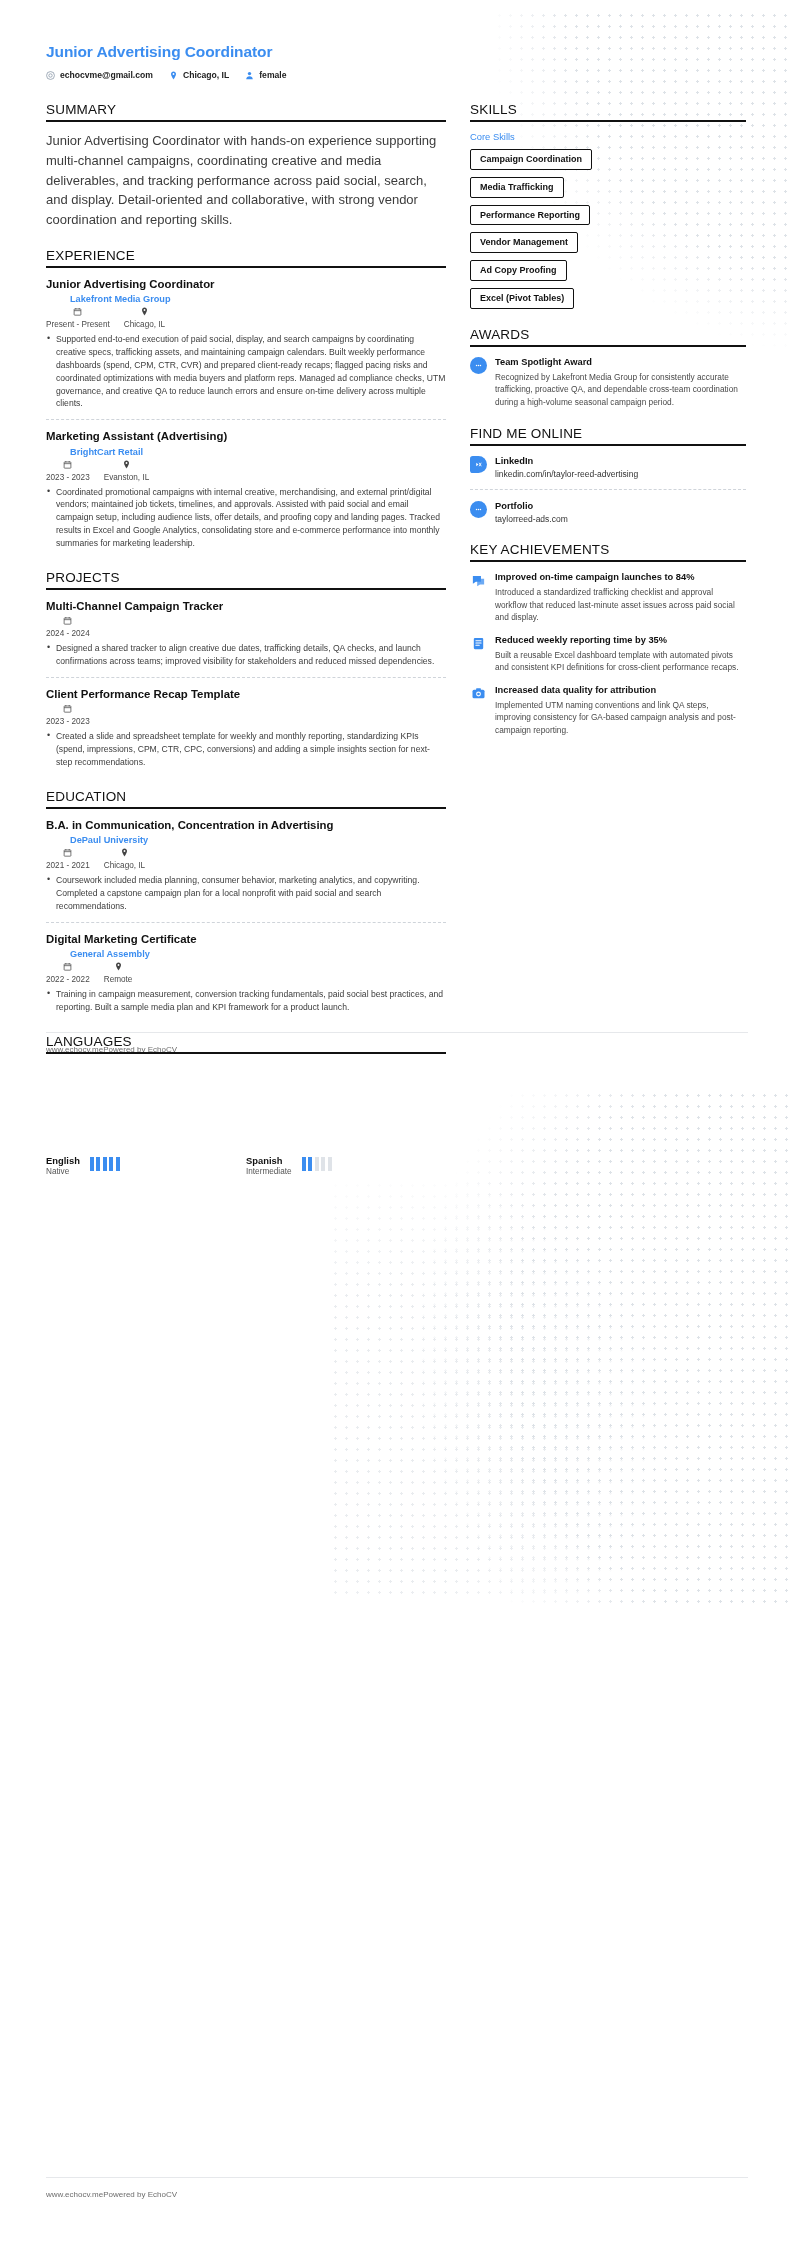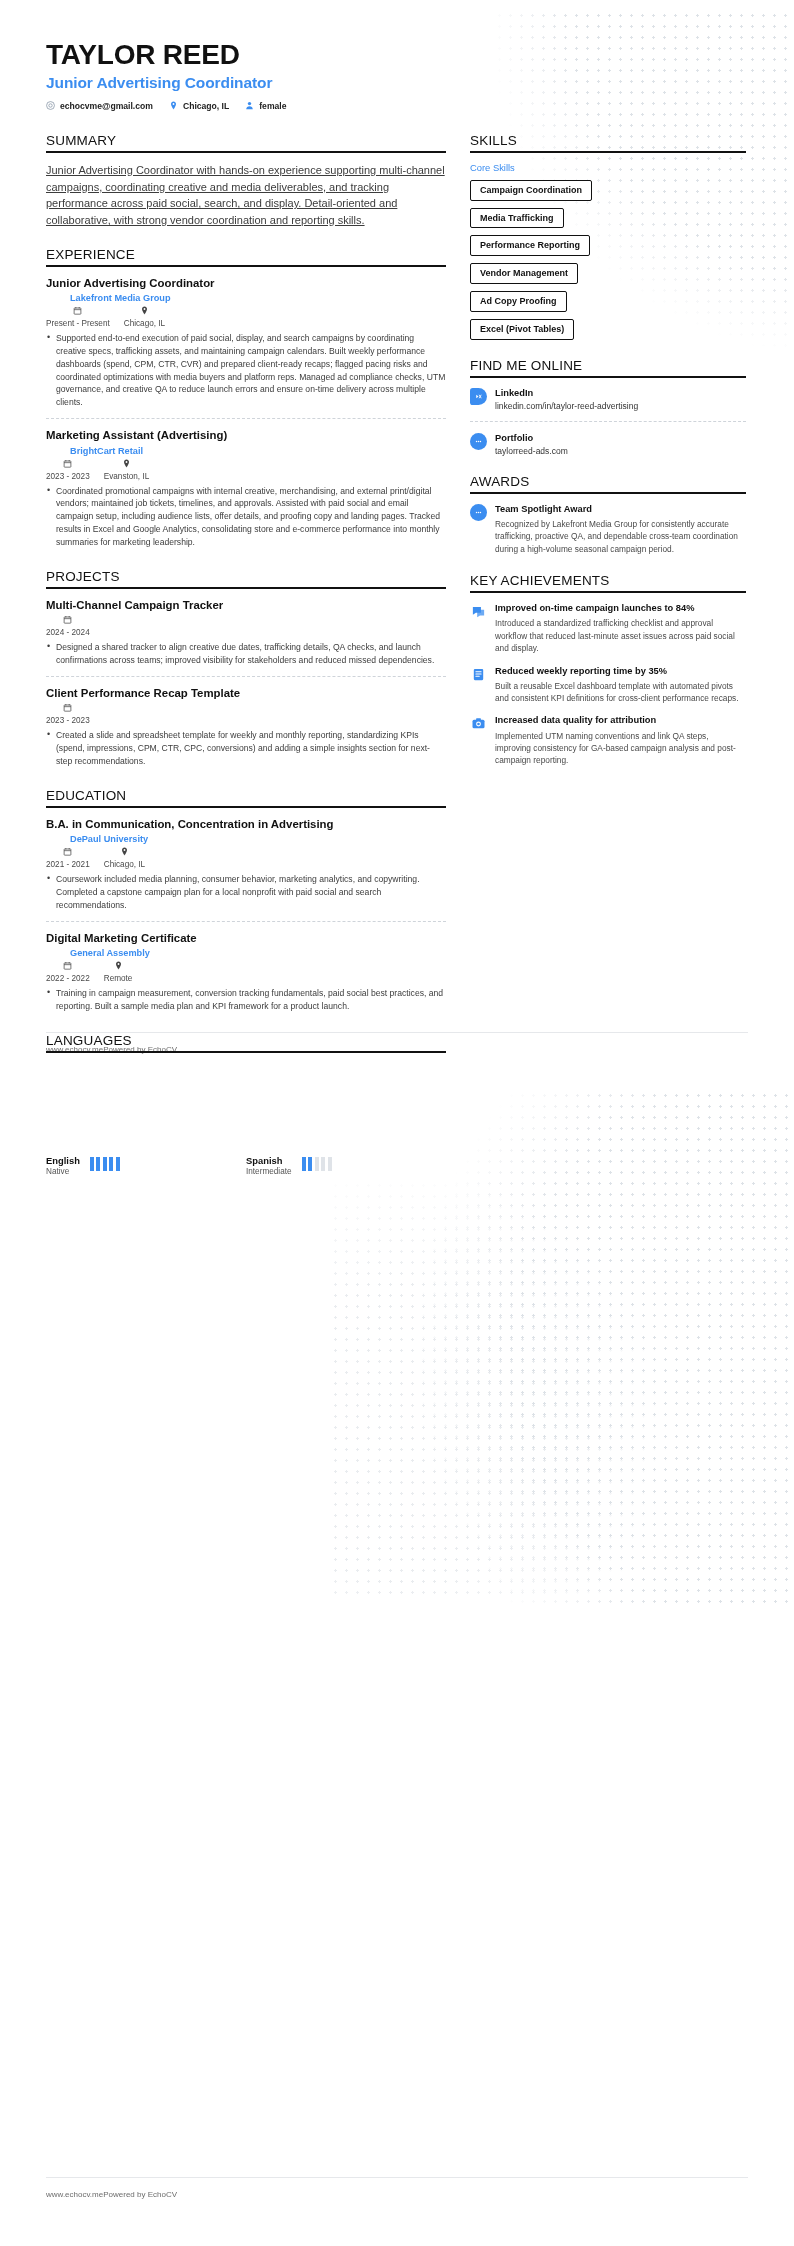--- a/index.html
+++ b/index.html
@@ -68,21 +68,21 @@
 
   .sec-title {
     font-size:13.5px; font-weight:normal; letter-spacing:.2px;
     color:#111; padding-bottom:3px;
     border-bottom:2.2px solid #111;
     margin-bottom:9px;
   }
   .sec { margin-bottom:18px; }
 
   .summary-text {
-    font-size:11px; line-height:1.52; color:#3c3c3c;text-decoration:underline;
+    font-size:13px; line-height:1.52; color:#3c3c3c;
   }
 
   
   .entry { padding-bottom:9px; margin-bottom:9px; border-bottom:1px dashed #cfd4da; }
   .entry:last-child { border-bottom:none; margin-bottom:0; padding-bottom:2px; }
   .entry-title { font-size:11.4px; font-weight:bold; color:#111; line-height:1.25; }
   .entry-org { font-size:9.2px; font-weight:bold; color:#3b8df0; margin-top:3px;padding-left:24px; }
   .entry-meta {
     display:flex; align-items:center; gap:14px;
     font-size:8.2px; color:#4a4a4a; margin-top:3px;
@@ -149,21 +149,20 @@
 
 <div class="page">
 
   <div class="dots tr"></div>
   <div class="dots mid"></div>
   <div class="dots bl"></div>
 
   <div class="sheet">
 
     <div>
-      <div class="name">TAYLOR REED</div>
       <div class="role">Junior Advertising Coordinator</div>
       <div class="contact">
         <span class="c-item">
           <span class="ic">
             <svg viewBox="0 0 16 16">
                 <circle cx="8" cy="8" r="7" fill="none" stroke="#8a98a8" stroke-width="1.4"></circle>
                 <circle cx="8" cy="8" r="3" fill="none" stroke="#8a98a8" stroke-width="1.4"></circle>
               </svg>
           </span>
           <span>echocvme@gmail.com</span>
@@ -379,70 +378,70 @@
             <div class="chip">Campaign Coordination</div>
             <div class="chip">Media Trafficking</div>
             <div class="chip">Performance Reporting</div>
             <div class="chip">Vendor Management</div>
             <div class="chip">Ad Copy Proofing</div>
             <div class="chip">Excel (Pivot Tables)</div>
           </div>
         </div>
 
         <div class="sec">
-          <div class="sec-title">FIND ME ONLINE</div>
-
-          <div class="ritem">
-            <span class="rbadge tagshape">
-              <svg viewBox="0 0 16 16">
-                  <path d="M4 5l4 3-4 3z" fill="#fff"></path>
-                  <path d="M9.5 5.5l3 5M12.5 5.5l-3 5" stroke="#fff" stroke-width="1.5" stroke-linecap="round"></path>
-                </svg>
-            </span>
-            <div class="rbody">
-              <div class="rtitle">LinkedIn</div>
-              <div class="rlink">linkedin.com/in/taylor-reed-advertising</div>
-            </div>
-          </div>
-
-          <div class="rdiv"></div>
-
-          <div class="ritem">
-            <span class="rbadge">
-              <svg viewBox="0 0 16 16">
-                  <circle cx="4.5" cy="8" r="1.3" fill="#fff"></circle>
-                  <circle cx="8" cy="8" r="1.3" fill="#fff"></circle>
-                  <circle cx="11.5" cy="8" r="1.3" fill="#fff"></circle>
-                </svg>
-            </span>
-            <div class="rbody">
-              <div class="rtitle">Portfolio</div>
-              <div class="rlink">taylorreed-ads.com</div>
-            </div>
-          </div>
-        </div>
-
-        <div class="sec">
           <div class="sec-title">AWARDS</div>
           <div class="ritem">
             <span class="rbadge">
               <svg viewBox="0 0 16 16">
                   <circle cx="4.5" cy="8" r="1.3" fill="#fff"></circle>
                   <circle cx="8" cy="8" r="1.3" fill="#fff"></circle>
                   <circle cx="11.5" cy="8" r="1.3" fill="#fff"></circle>
                 </svg>
             </span>
             <div class="rbody">
               <div class="rtitle">Team Spotlight Award</div>
               <div class="rdesc">Recognized by Lakefront Media Group for consistently accurate trafficking, proactive QA, and dependable cross-team coordination during a high-volume seasonal campaign period.</div>
             </div>
           </div>
         </div>
 
         <div class="sec">
+          <div class="sec-title">FIND ME ONLINE</div>
+
+          <div class="ritem">
+            <span class="rbadge tagshape">
+              <svg viewBox="0 0 16 16">
+                  <path d="M4 5l4 3-4 3z" fill="#fff"></path>
+                  <path d="M9.5 5.5l3 5M12.5 5.5l-3 5" stroke="#fff" stroke-width="1.5" stroke-linecap="round"></path>
+                </svg>
+            </span>
+            <div class="rbody">
+              <div class="rtitle">LinkedIn</div>
+              <div class="rlink">linkedin.com/in/taylor-reed-advertising</div>
+            </div>
+          </div>
+
+          <div class="rdiv"></div>
+
+          <div class="ritem">
+            <span class="rbadge">
+              <svg viewBox="0 0 16 16">
+                  <circle cx="4.5" cy="8" r="1.3" fill="#fff"></circle>
+                  <circle cx="8" cy="8" r="1.3" fill="#fff"></circle>
+                  <circle cx="11.5" cy="8" r="1.3" fill="#fff"></circle>
+                </svg>
+            </span>
+            <div class="rbody">
+              <div class="rtitle">Portfolio</div>
+              <div class="rlink">taylorreed-ads.com</div>
+            </div>
+          </div>
+        </div>
+
+        <div class="sec">
           <div class="sec-title">KEY ACHIEVEMENTS</div>
 
           <div class="ritem">
             <span class="rbadge" style="background:transparent;">
               <svg viewBox="0 0 16 16" style="width:15px;height:15px;">
                   <path d="M2 3.2h8.6v6H5.2L2 11.4z" fill="#3b8df0"></path>
                   <path d="M6.6 6.2H14v6H9.6L6.6 14z" fill="#3b8df0" opacity=".75"></path>
                 </svg>
             </span>
             <div class="rbody">

